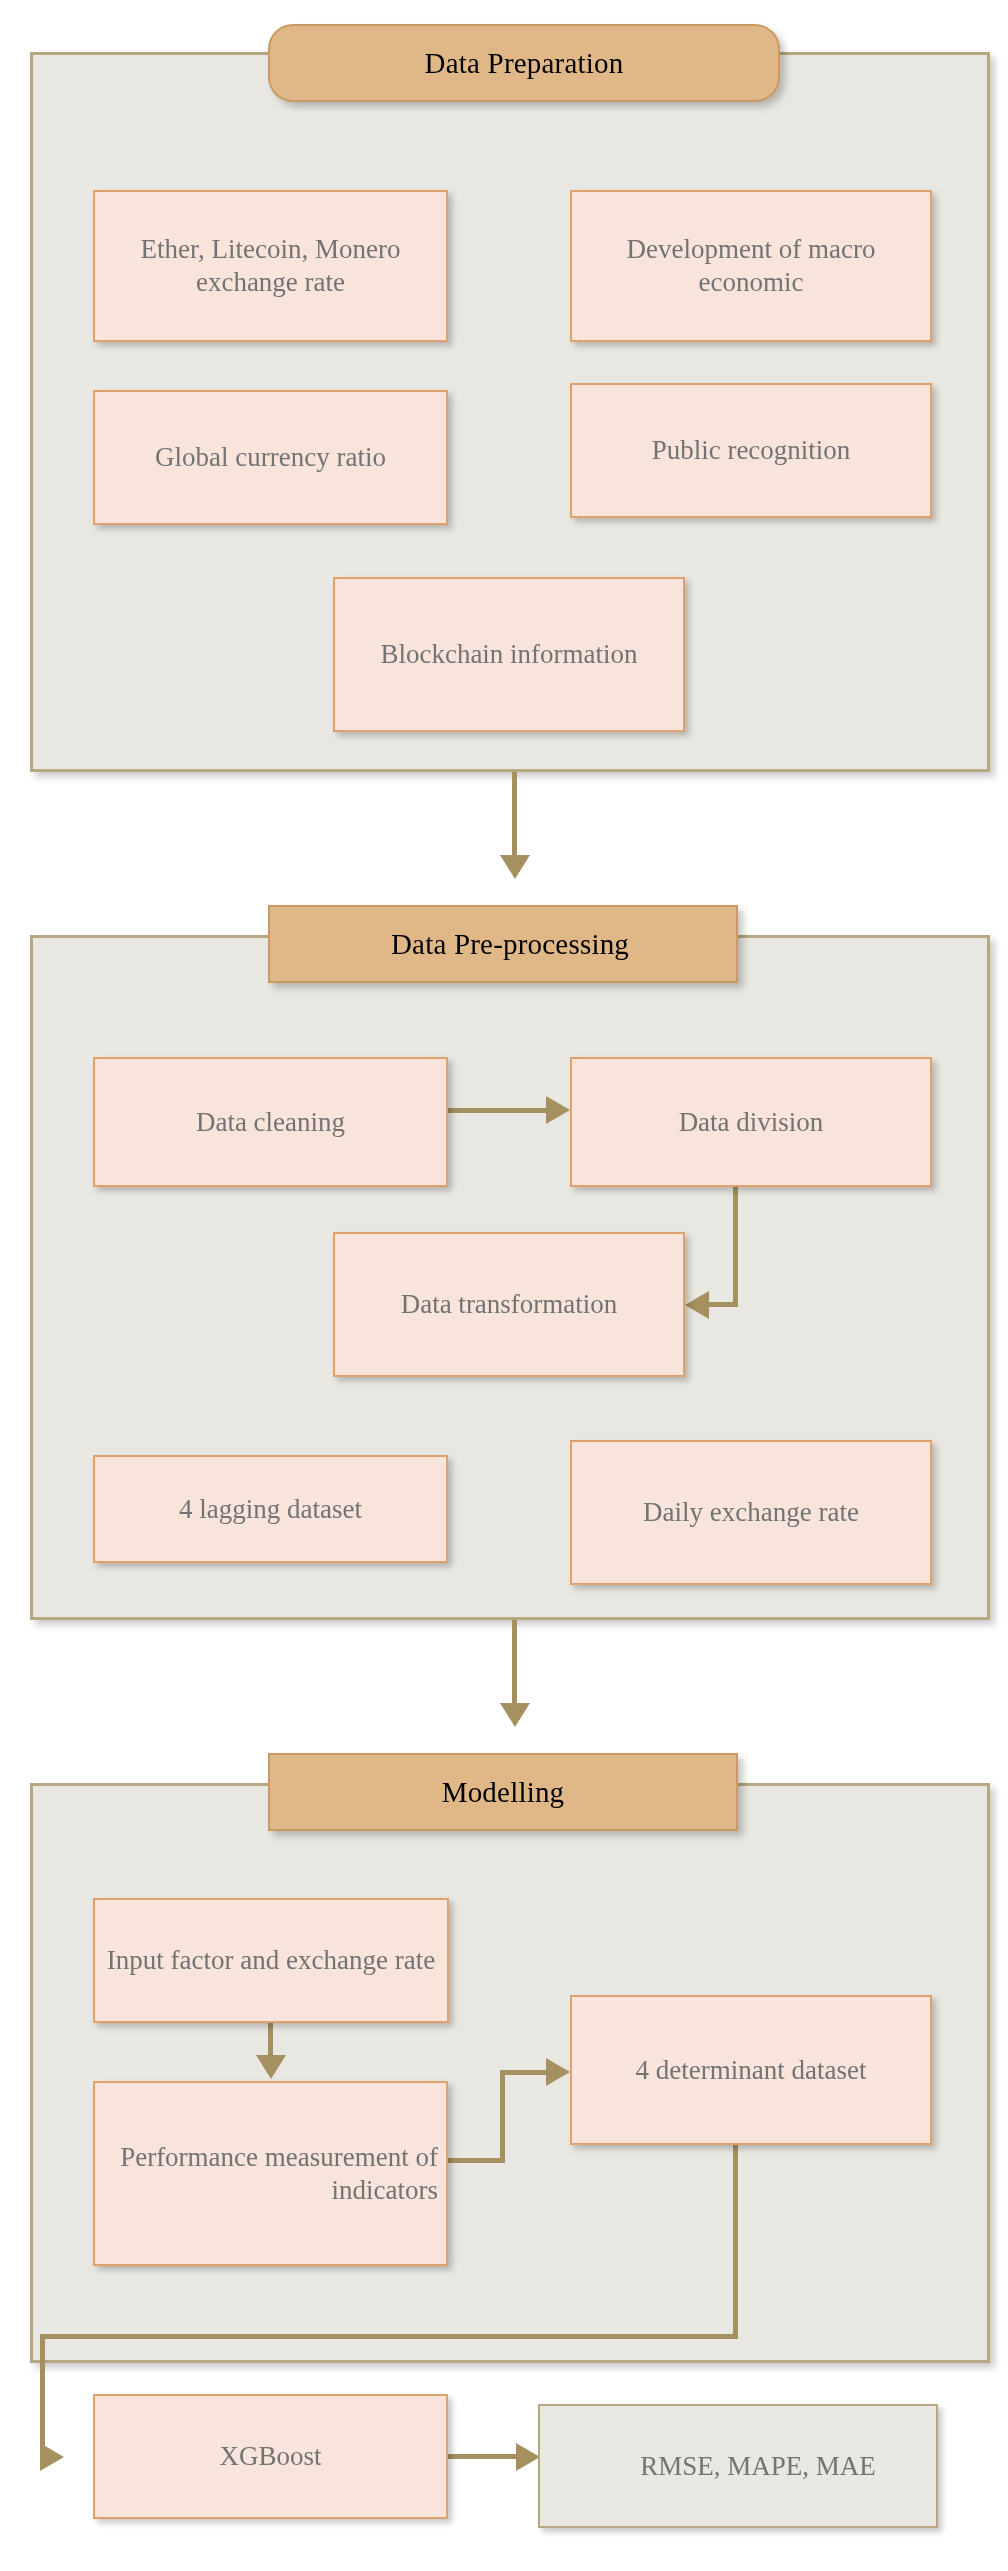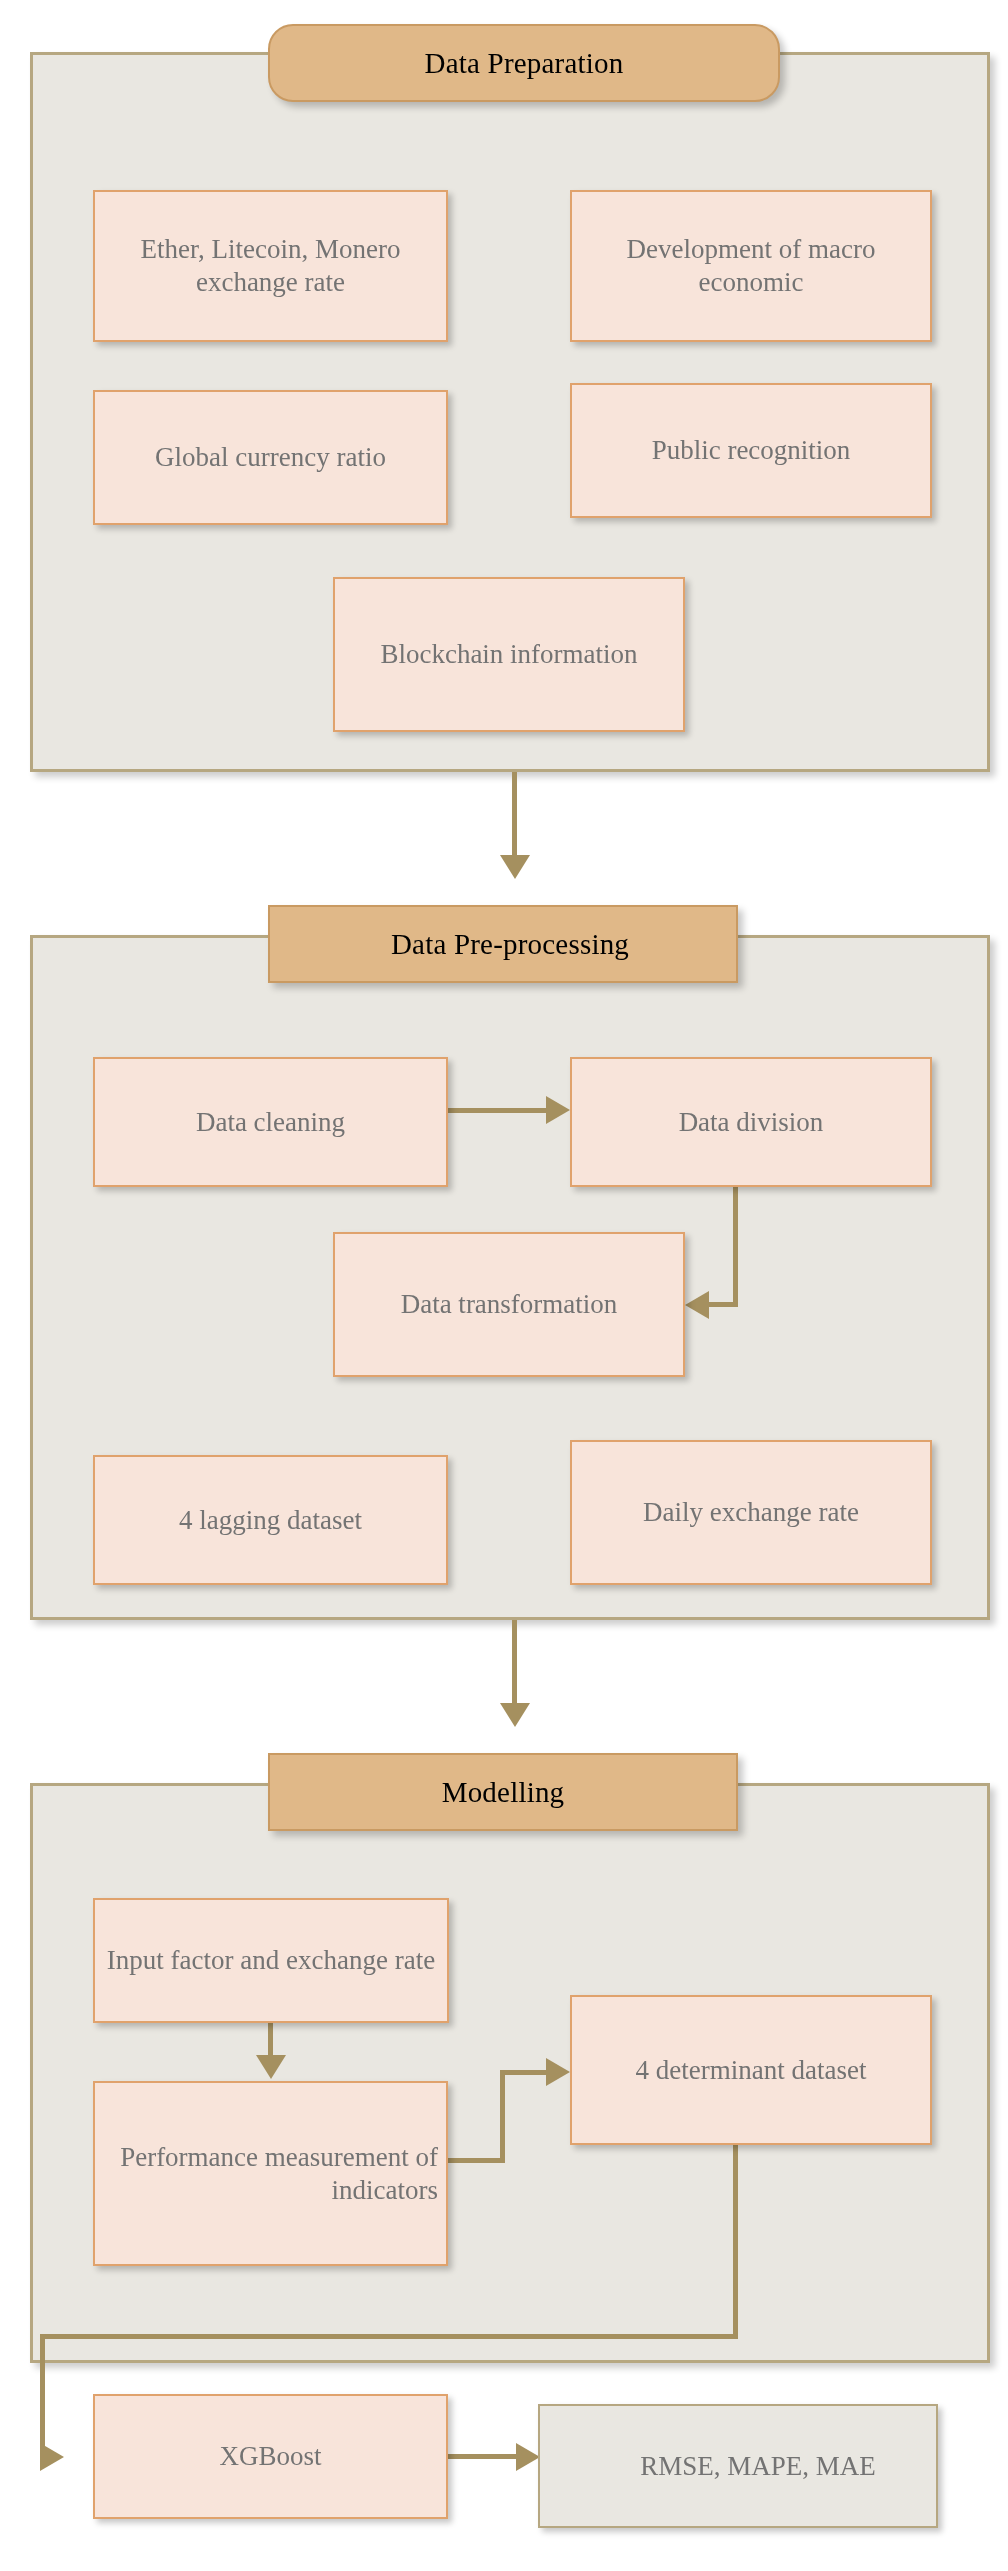--- a/index.html
+++ b/index.html
@@ -135,21 +135,21 @@
   <div class="arrow right" style="left:546px; top:1096px;"></div>
 
   <div class="node" style="left:333px; top:1232px; width:352px; height:145px;">
     <span>Data transformation</span>
   </div>
 
   <div class="ln v" style="left:733px; top:1187px; height:120px;"></div>
   <div class="ln h" style="left:709px; top:1302px; width:29px;"></div>
   <div class="arrow left" style="left:685px; top:1291px;"></div>
 
-  <div class="node" style="left:93px; top:1455px; width:355px; height:130px;">
+  <div class="node" style="left:93px; top:1455px; width:355px; height:108px;">
     <span>4 lagging dataset</span>
   </div>
 
   <div class="node" style="left:570px; top:1440px; width:362px; height:145px;">
     <span>Daily exchange rate</span>
   </div>
 
   <div class="ln v" style="left:512px; top:1620px; height:88px;"></div>
   <div class="arrow down" style="left:500px; top:1703px;"></div>
 

